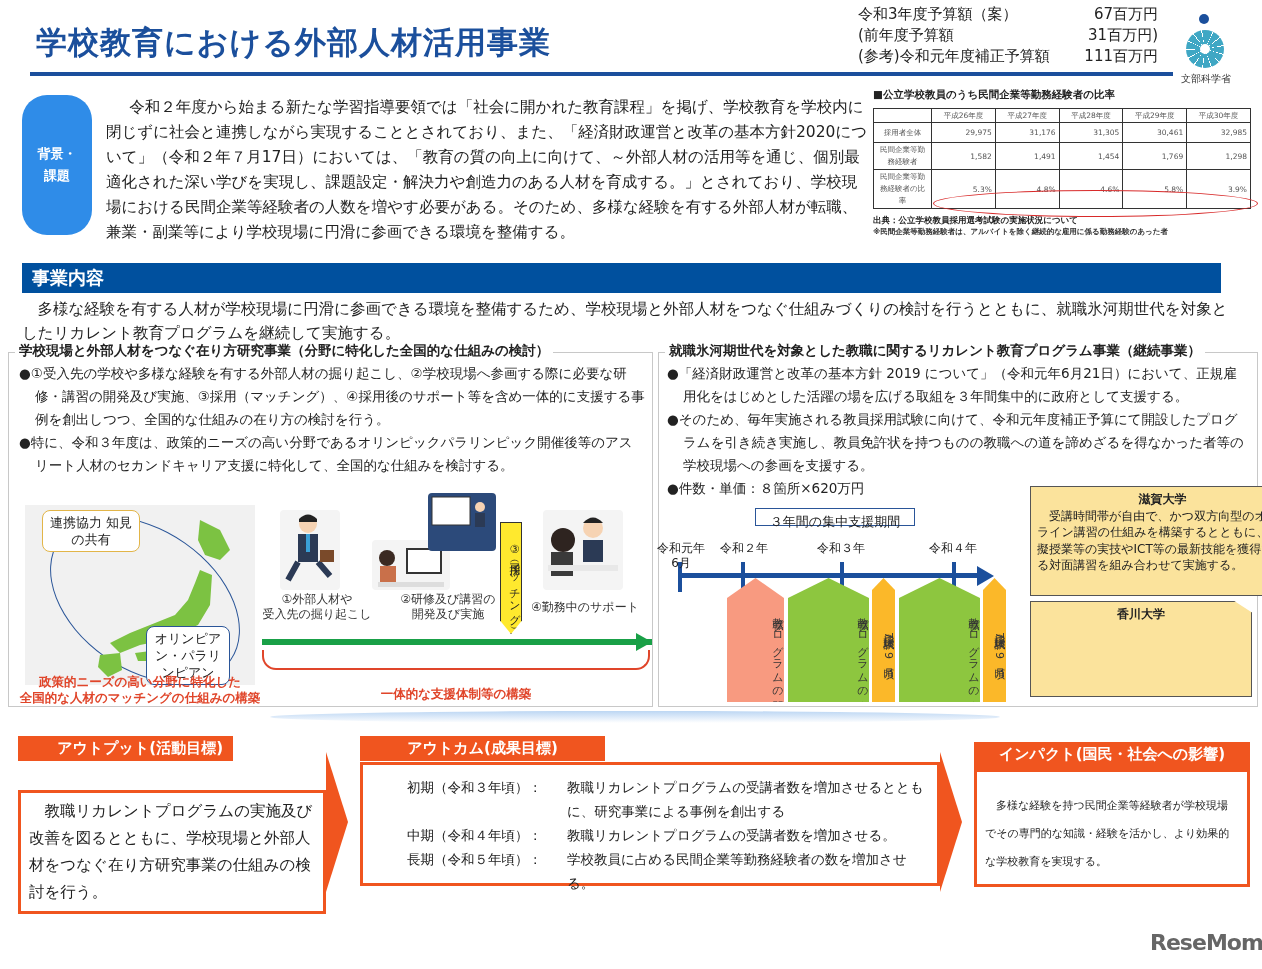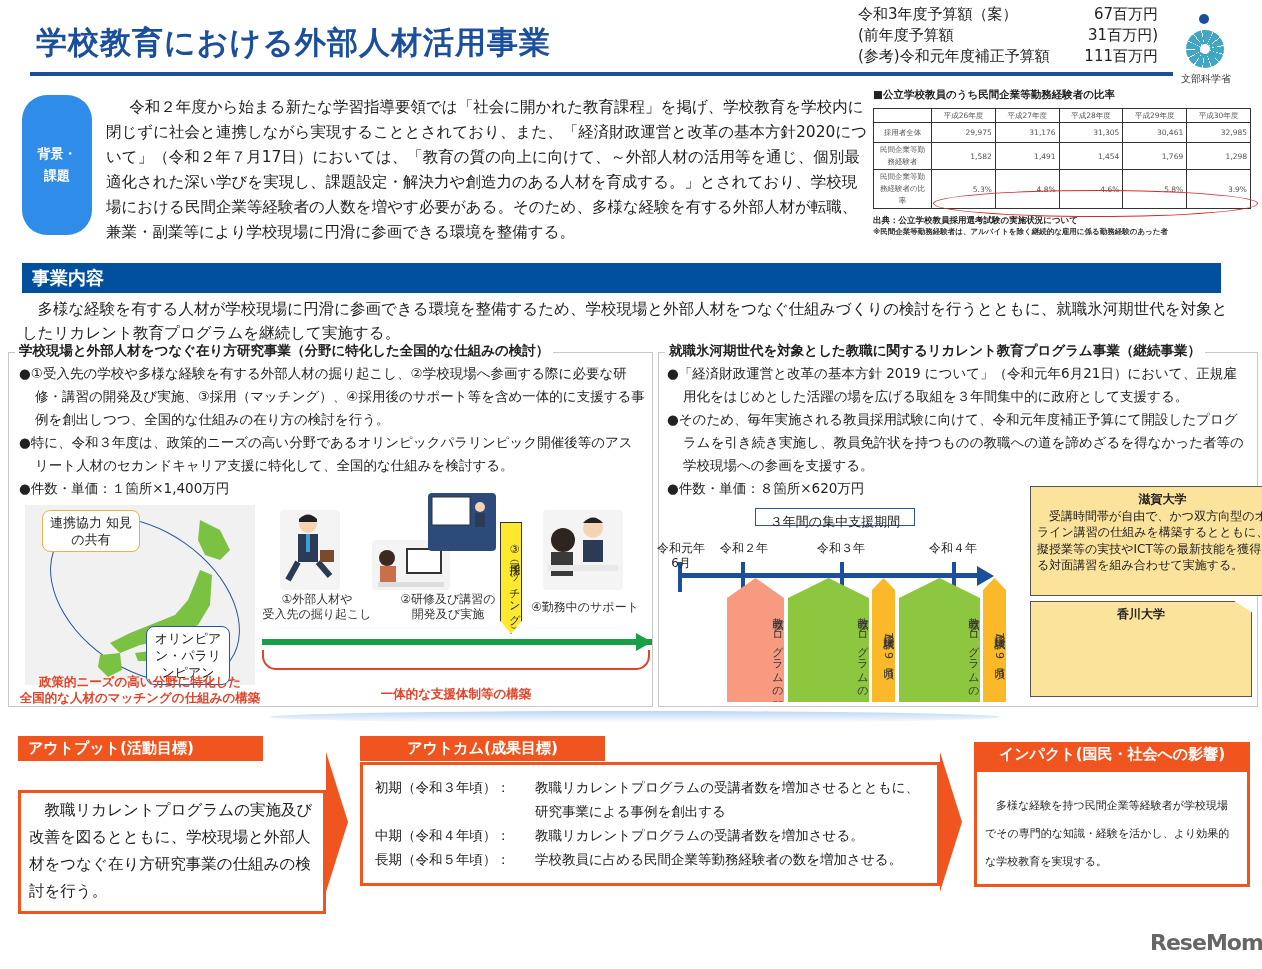--- a/index.html
+++ b/index.html
@@ -75,21 +75,21 @@
 
   
   #connector { left: 270px; top: 711px; width: 730px; height: 12px; background: linear-gradient(to bottom, #bcd6f3, #ffffff); border-radius: 50%; }
 
   
   .obox { position: absolute; border: 3px solid #f0551f; background: #fff; }
   .otab { position: absolute; background: #f0551f; color: #fff; font-weight: bold; font-size: 15px; padding: 3px 10px; }
   .oarrow { position: absolute; width: 0; height: 0; border-top: 70px solid transparent; border-bottom: 70px solid transparent; border-left: 22px solid #f0551f; }
   #out1-text { font-size: 15.5px; line-height: 27px; padding: 4px 8px; text-indent: 1em; }
   #out2-text { font-size: 13.5px; line-height: 24px; padding: 10px 12px; }
-  #out2-text .row { display: flex; }
+  #out2-text .row { display: flex; margin-left: 32px; }
   #out2-text .k { width: 160px; flex-shrink: 0; }
   #out3-text { font-size: 11px; line-height: 28px; padding: 20px 8px; text-indent: 1em; }
 
   #watermark { left: 1150px; top: 930px; font-size: 22px; font-weight: bold; color: #666; font-family: "DejaVu Sans", sans-serif; letter-spacing: -1px; }
 </style>
 </head>
 <body>
 
 <div id="title" class="abs">学校教育における外部人材活用事業</div>
 <div id="title-rule" class="abs"></div>
@@ -165,21 +165,20 @@
 </div>
 
 <div id="band" class="abs">事業内容</div>
 <div id="band-text" class="abs">多様な経験を有する人材が学校現場に円滑に参画できる環境を整備するため、学校現場と外部人材をつなぐ仕組みづくりの検討を行うとともに、就職氷河期世代を対象としたリカレント教育プログラムを継続して実施する。</div>
 
 <div id="left-panel" class="abs panel">
   <div class="panel-title">学校現場と外部人材をつなぐ在り方研究事業（分野に特化した全国的な仕組みの検討）</div>
   <div class="bullets" style="padding:9px 6px 0 10px;">
     <div class="b">●①受入先の学校や多様な経験を有する外部人材の掘り起こし、②学校現場へ参画する際に必要な研修・講習の開発及び実施、③採用（マッチング）、④採用後のサポート等を含め一体的に支援する事例を創出しつつ、全国的な仕組みの在り方の検討を行う。</div>
     <div class="b">●特に、令和３年度は、政策的ニーズの高い分野であるオリンピックパラリンピック開催後等のアスリート人材のセカンドキャリア支援に特化して、全国的な仕組みを検討する。</div>
-    <div class="b">●件数・単価：１箇所×1,400万円</div>
   </div>
 </div>
 
 <div id="map-area" class="abs"></div>
 <div id="map-ellipse" class="abs"></div>
 <svg id="japan" class="abs" width="170" height="170" viewBox="0 0 170 170">
   <path d="M120 5 L140 15 L150 35 L140 45 L125 40 L118 25 Z" fill="#7cc242"></path>
   <path d="M120 55 L132 60 L130 90 L118 110 L100 118 L85 125 L60 130 L40 138 L30 128 L50 118 L75 108 L95 100 L108 85 L115 68 Z" fill="#7cc242"></path>
   <path d="M20 140 L40 138 L42 155 L28 162 L18 152 Z" fill="#7cc242"></path>
   <path d="M55 138 L78 135 L75 146 L58 146 Z" fill="#7cc242"></path>
@@ -276,24 +275,24 @@
 <div class="univ" style="left:1030px;top:486px;width:265px;height:110px;">
   <div class="name">滋賀大学</div>
   <div style="text-indent:1em;">受講時間帯が自由で、かつ双方向型のオンライン講習の仕組みを構築するとともに、模擬授業等の実技やICT等の最新技能を獲得できる対面講習を組み合わせて実施する。</div>
 </div>
 <div class="univ" style="left:1030px;top:601px;width:222px;height:96px;">
   <div class="name">香川大学</div>
 </div>
 
 <div id="connector" class="abs"></div>
 
-<div class="obox" style="left:18px;top:790px;width:308px;height:124px;">
+<div class="obox" style="left:18px;top:790px;width:308px;height:124px;font-family:Liberation Serif, serif;">
   <div id="out1-text">教職リカレントプログラムの実施及び改善を図るとともに、学校現場と外部人材をつなぐ在り方研究事業の仕組みの検討を行う。</div>
 </div>
-<div class="otab" style="left:18px;top:736px;width:245px;text-align:left;">アウトプット(活動目標)</div>
+<div class="otab" style="left:18px;top:736px;width:215px;text-align:right;">アウトプット(活動目標)</div>
 <div class="oarrow" style="left:326px;top:752px;"></div>
 
 <div class="obox" style="left:360px;top:762px;width:580px;height:124px;">
   <div id="out2-text">
     <div class="row">
         <span class="k">初期（令和３年頃）：</span>
         <span>教職リカレントプログラムの受講者数を増加させるとともに、研究事業による事例を創出する</span>
       </div>
     <div class="row">
         <span class="k">中期（令和４年頃）：</span>

